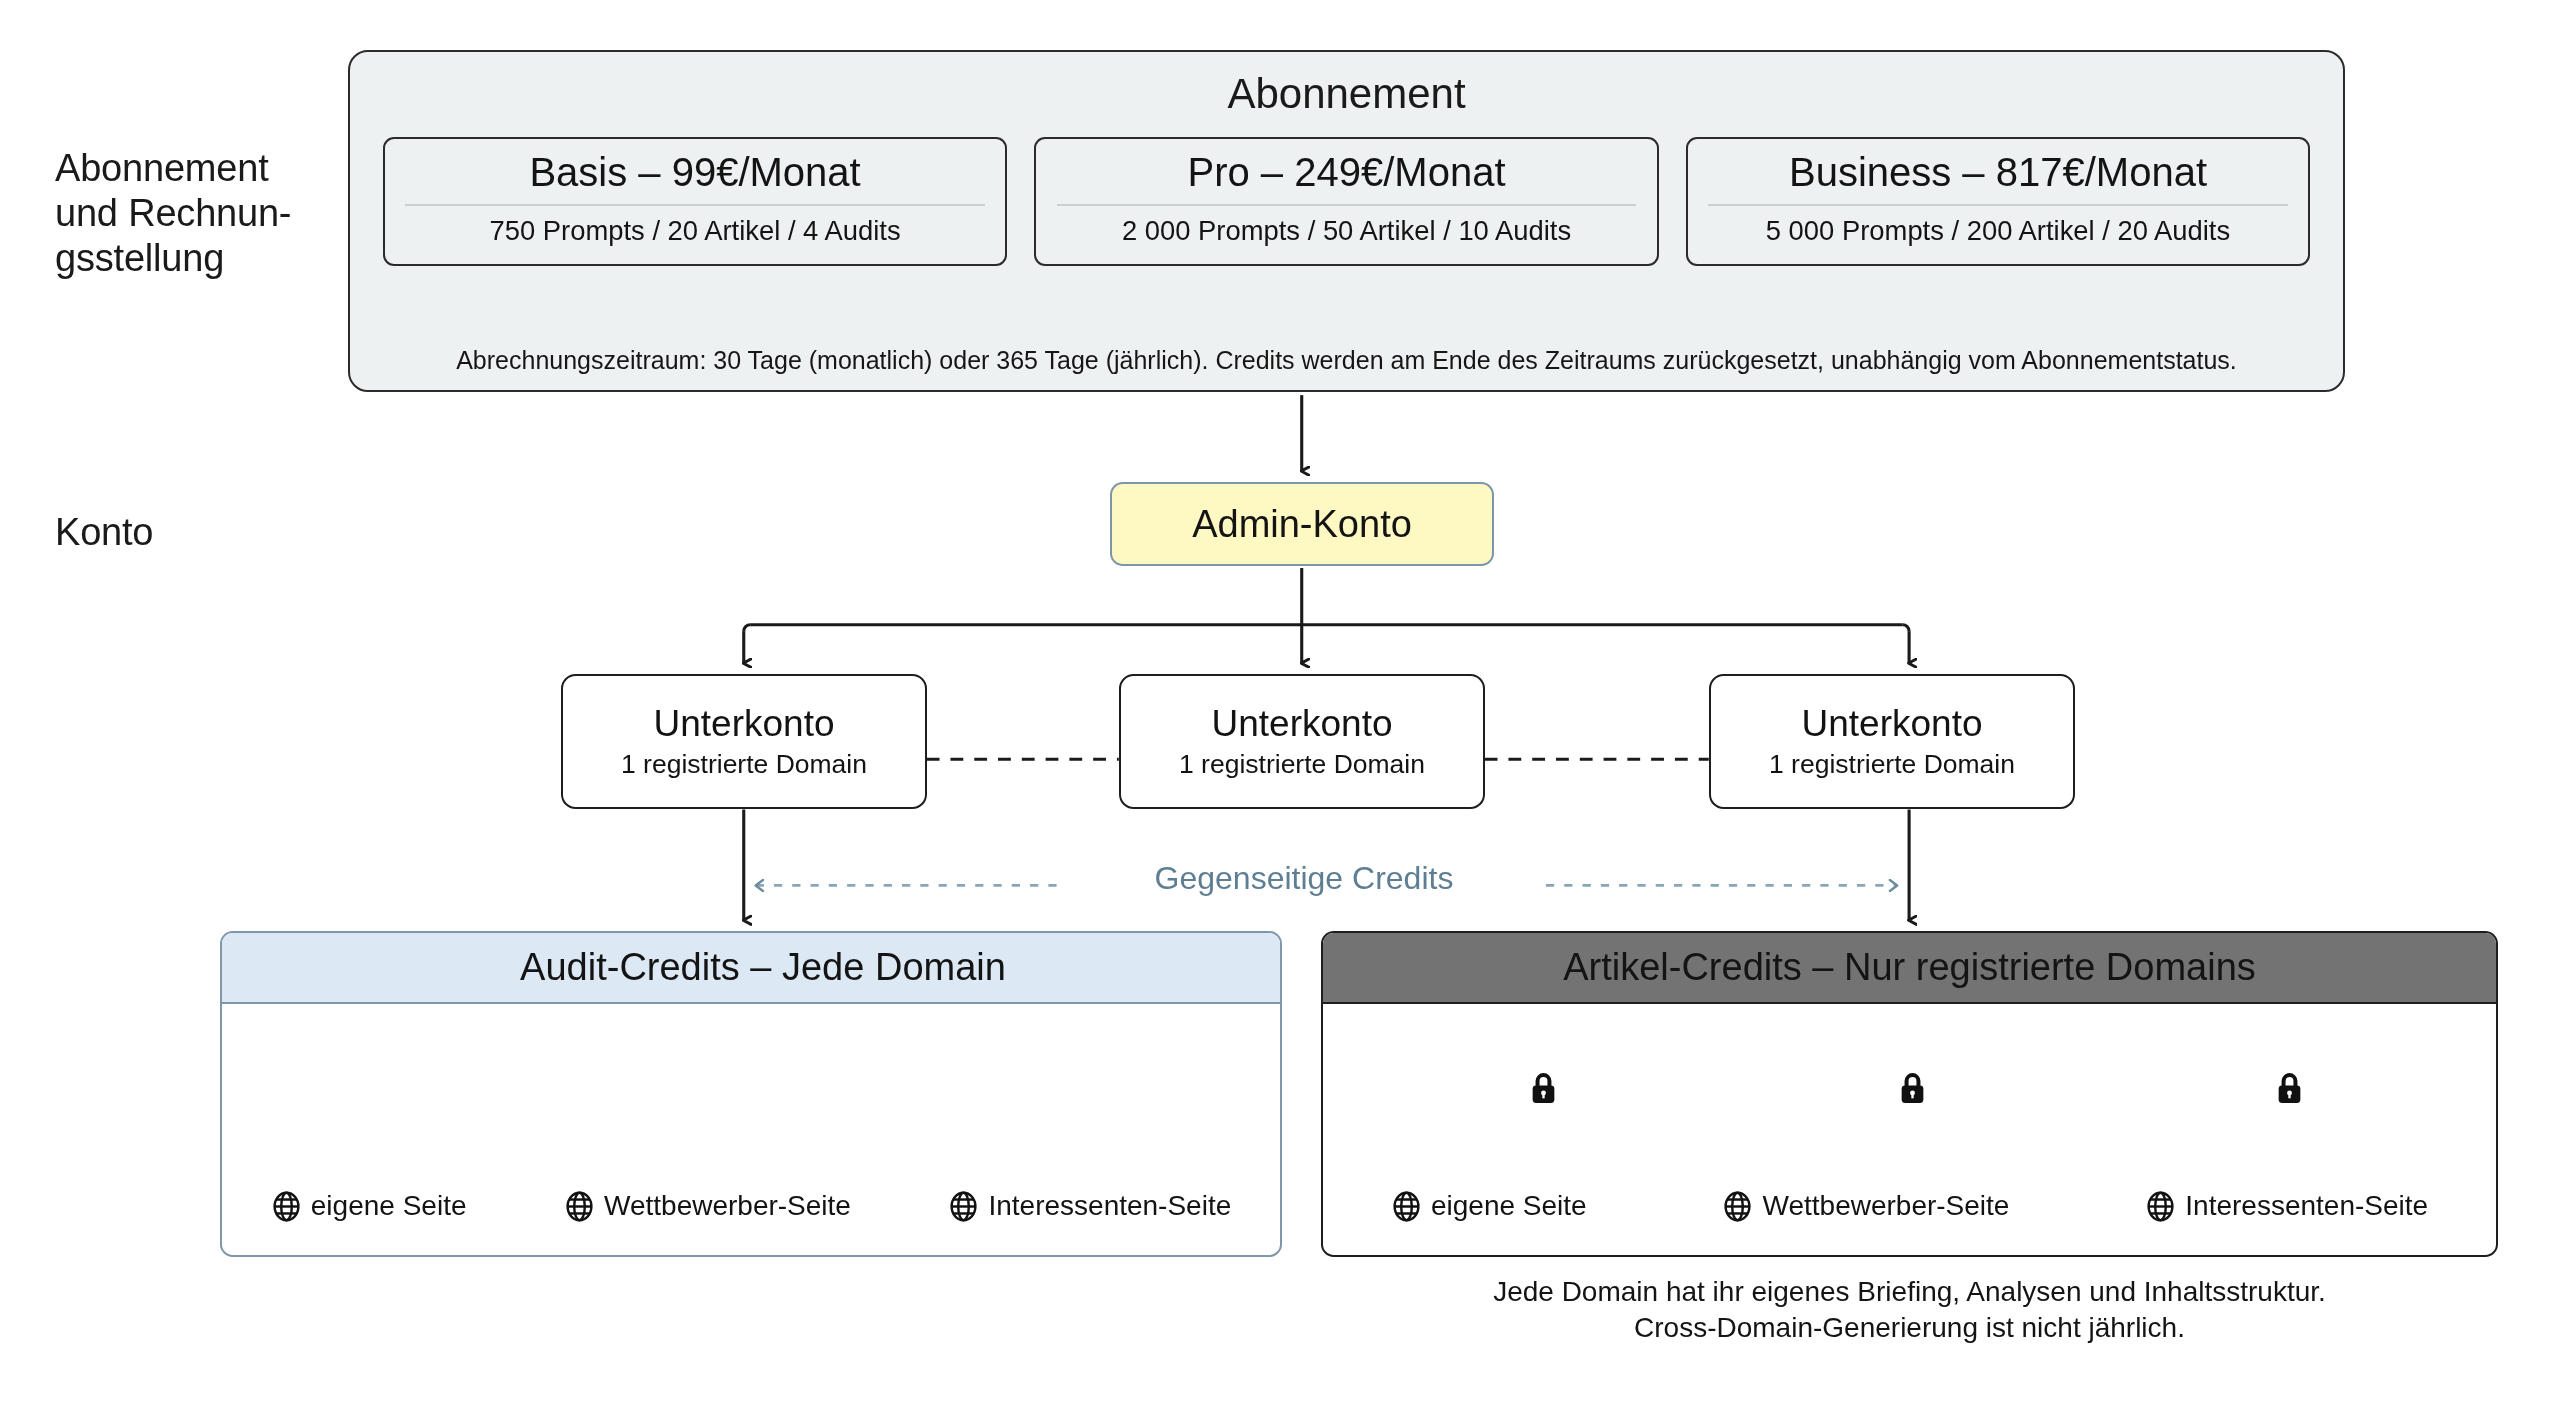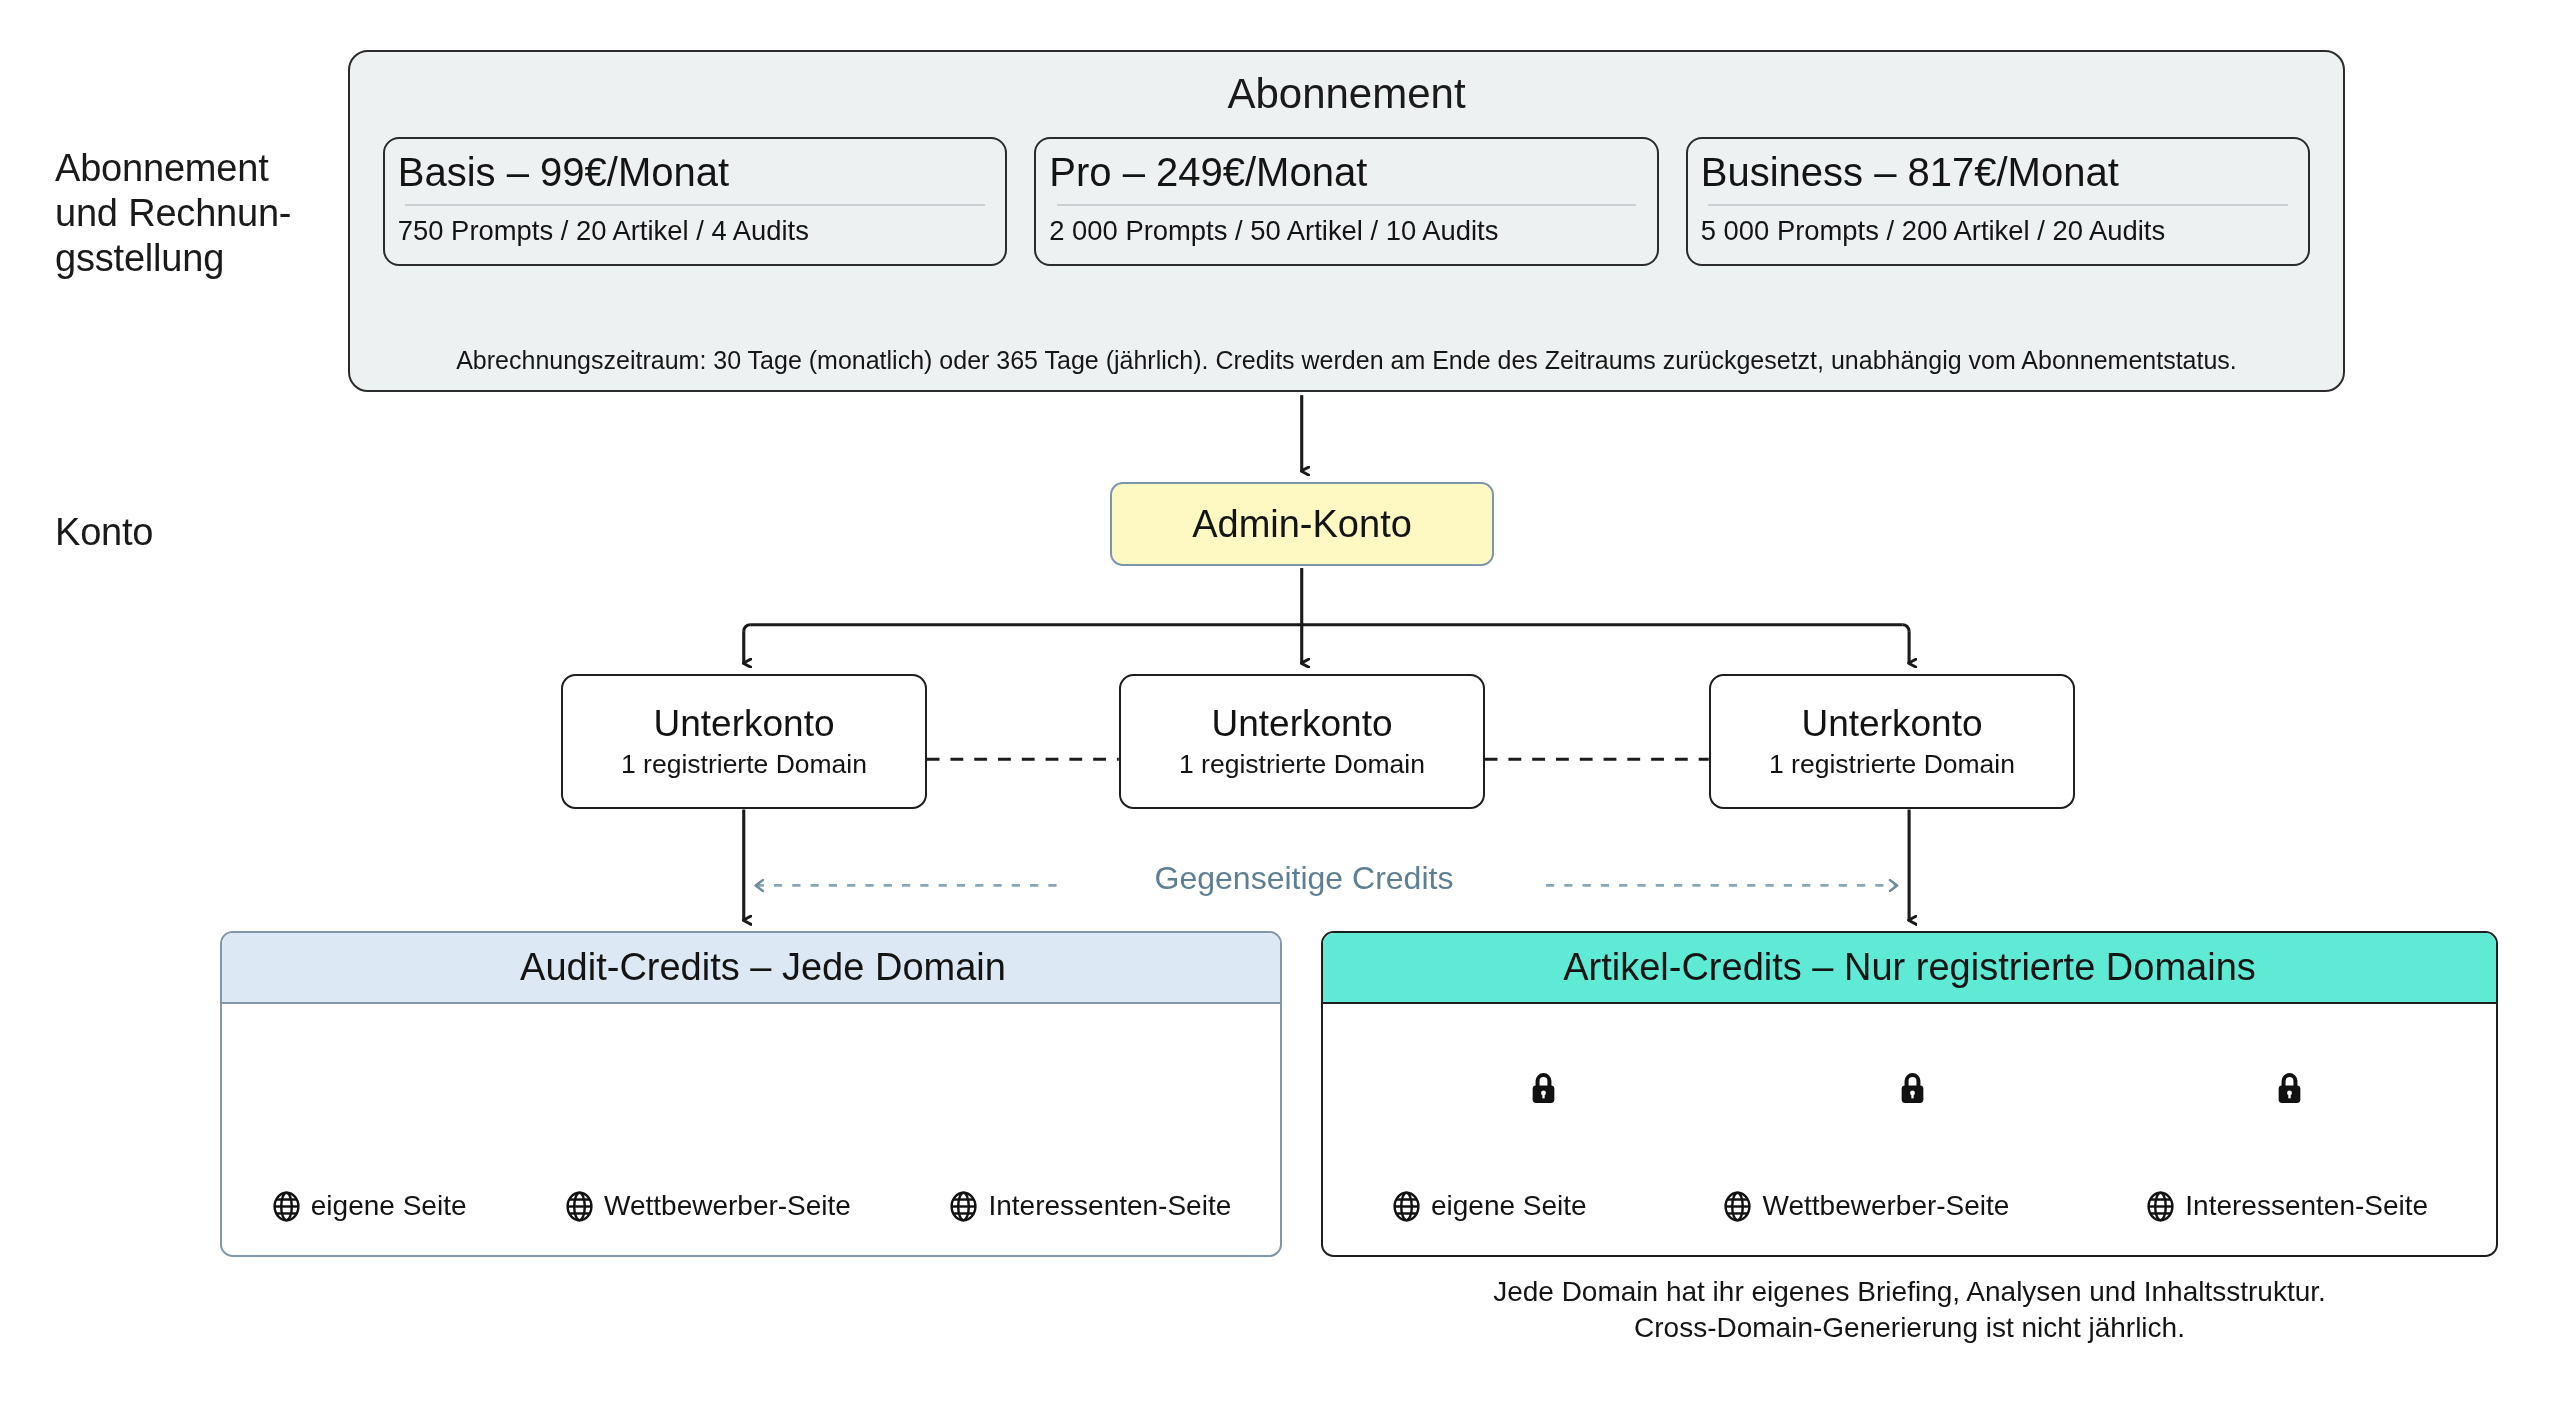--- a/index.html
+++ b/index.html
@@ -67,24 +67,24 @@
     right: 33px;
     top: 85px;
     display: flex;
     justify-content: space-between;
     gap: 27.4px;
   }
   .plan-card {
     flex: 1 1 0;
     background: #eef1f2;
     border: 2.7px solid #2b2b2b;
-    border-radius: 16px;
+    border-radius: 11px;
     box-sizing: border-box;
     padding: 9.1px 12.8px 12.8px 12.8px;
-    text-align: left;
+    text-align: center;
   }
   .plan-name {
     font-size: 40px;
     line-height: 1.22;
     color: #141414;
     padding-bottom: 7.3px;
   }
   .plan-divider {
     height: 1.8px;
     background: #c9cfd2;
@@ -189,21 +189,21 @@
     font-size: 38px;
     color: #141414;
     box-sizing: border-box;
   }
   #audit-panel .panel-header {
     background: #dce8f4;
     border-bottom: 2.7px solid #8097ab;
     padding-left: 24px;
   }
   #article-panel .panel-header {
-    background: #5eead4;
+    background: #737373;
     border-bottom: 2.7px solid #1e1e1e;
   }
 
   .leaf-row {
     position: absolute;
     bottom: 20px;
     left: 0;
     right: 0;
     display: flex;
     justify-content: space-around;

